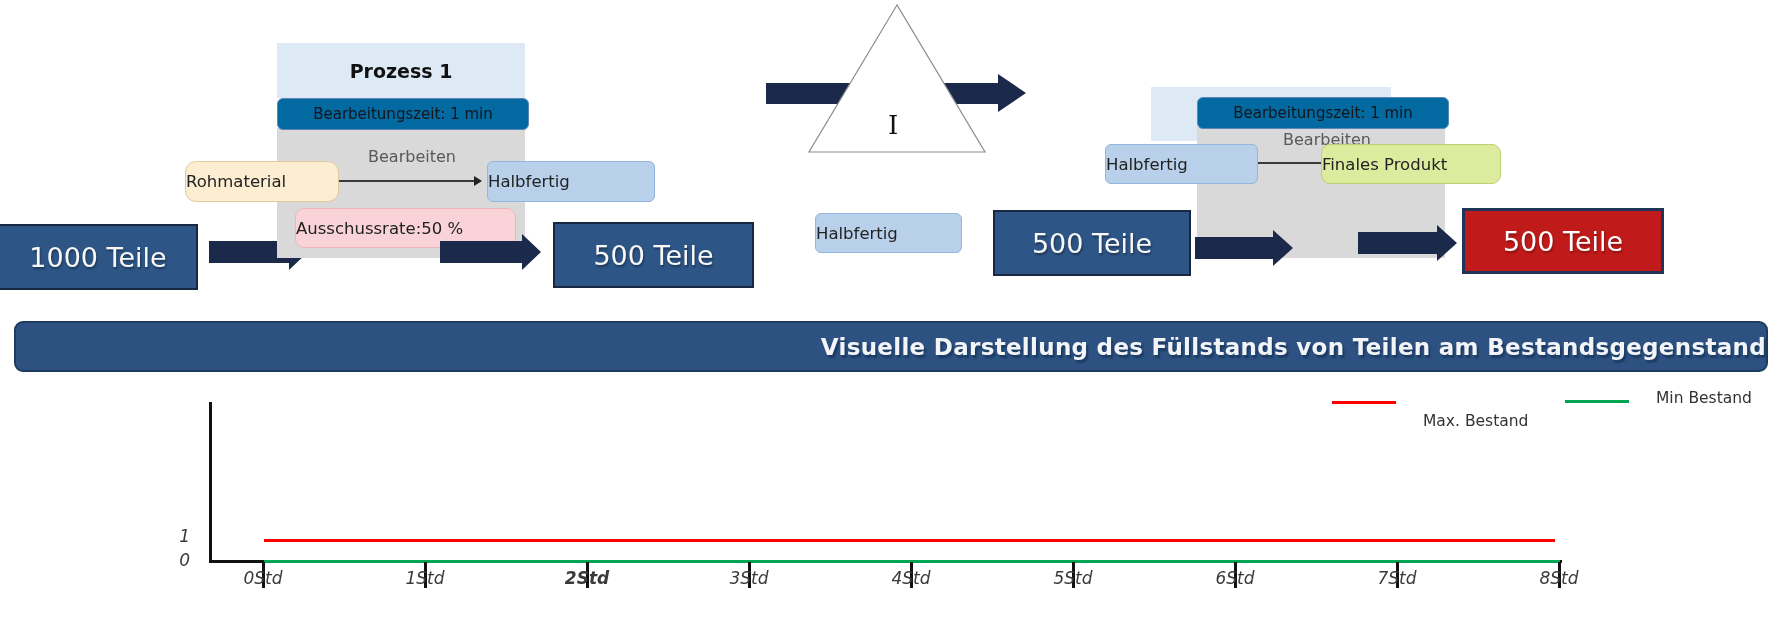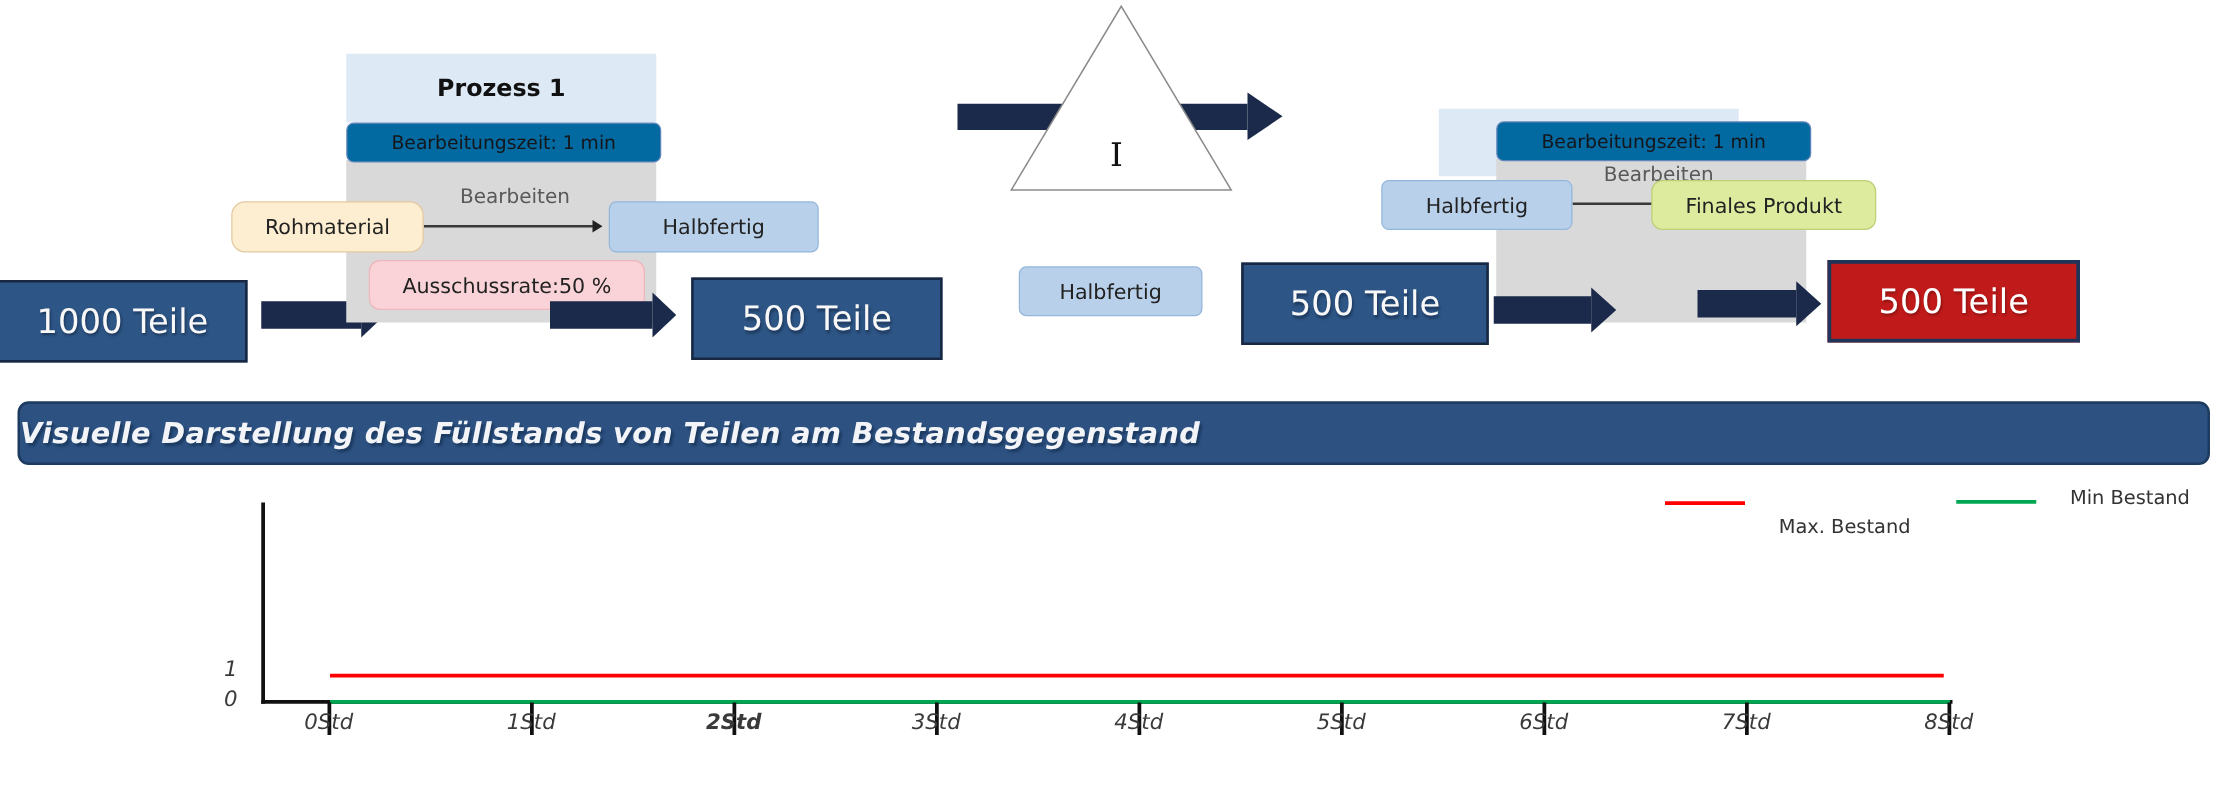--- a/index.html
+++ b/index.html
@@ -12,38 +12,38 @@
            text-shadow:1px 2px 2px rgba(10,20,40,.45);}
   .redbox{position:absolute;background:#c11a1a;border:3px solid #203459;display:flex;
           align-items:center;justify-content:center;color:#ffffff;font-size:27px;
           text-shadow:1px 2px 2px rgba(60,10,10,.4);}
   
   .p-header{position:absolute;background:#dee9f6;display:flex;align-items:center;justify-content:center;
             font-weight:bold;font-size:19px;color:#111;}
   .p-badge{position:absolute;background:#0369a1;border:1px solid #5f85ba;border-radius:6px;
            display:flex;align-items:center;justify-content:center;font-size:15px;color:#14161a;}
   .p-body{position:absolute;background:#d9d9d9;}
-  .node{position:absolute;display:flex;align-items:center;justify-content:center;font-size:16.5px;color:#222;}
+  .node{position:absolute;display:flex;align-items:center;justify-content:flex-start;font-size:16.5px;color:#222;}
   .cream{background:#fdeed2;border:1.5px solid #e3c9a0;border-radius:11px;}
   .blue{background:#b9d0ea;border:1.5px solid #93b6dc;border-radius:6px;}
   .pink{background:#f9d3d7;border:1.5px solid #eeb6bd;border-radius:9px;}
   .green{background:#ddeb9f;border:1.5px solid #bed076;border-radius:9px;}
   .graybadge{background:#e4e4e4;border:1.5px solid #a9a9a9;border-radius:11px;font-size:17px;}
   .action-label{position:absolute;color:#595959;font-size:16px;text-align:center;}
   
   .arr-shaft{position:absolute;background:#1b2a4a;}
   .arr-head{position:absolute;width:0;height:0;border-style:solid;border-color:transparent;
             border-left-color:#1b2a4a;}
   
   .conn{position:absolute;background:#3a3a3a;height:1.5px;}
   .conn-head{position:absolute;width:0;height:0;border:5px solid transparent;border-left:8px solid #222;}
   
   .banner{position:absolute;left:14px;top:321px;width:1754px;height:51px;background:#2d5282;
           border:2px solid #1d3a5f;border-radius:9px;box-sizing:border-box;display:flex;
-          align-items:center;justify-content:flex-start;font-style:italic;}
+          align-items:center;justify-content:flex-end;}
   .banner span{color:#f2f4f8;font-weight:bold;font-size:23px;letter-spacing:.3px;
                text-shadow:2px 3px 2px #1c3a60;}
   
   .axis{position:absolute;background:#111;}
   .tick{position:absolute;width:3px;height:26px;background:#111;top:562px;}
   .ticklabel{position:absolute;top:568px;width:64px;text-align:center;font-style:italic;
              font-size:17px;color:#3a3a3a;}
   .yticklabel{position:absolute;width:40px;text-align:right;font-style:italic;font-size:17px;color:#3a3a3a;}
   .dataline{position:absolute;height:3px;}
   .legend-label{position:absolute;font-size:15.5px;color:#333;}

